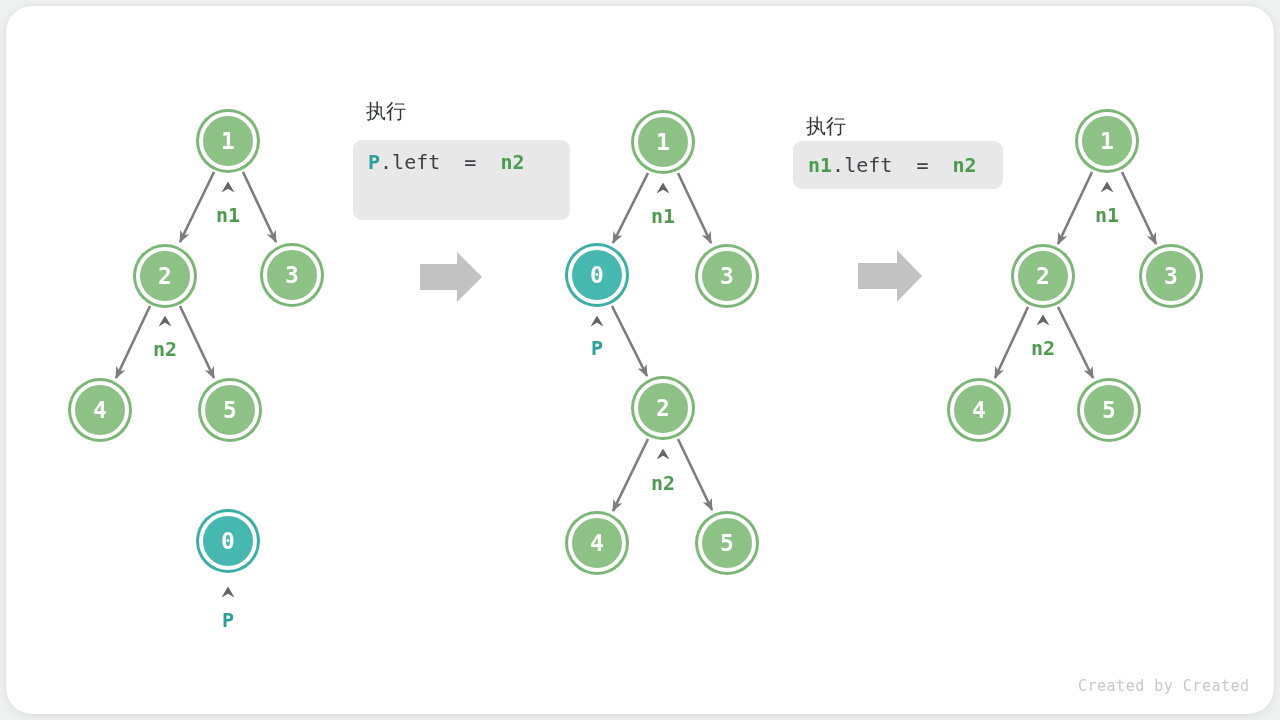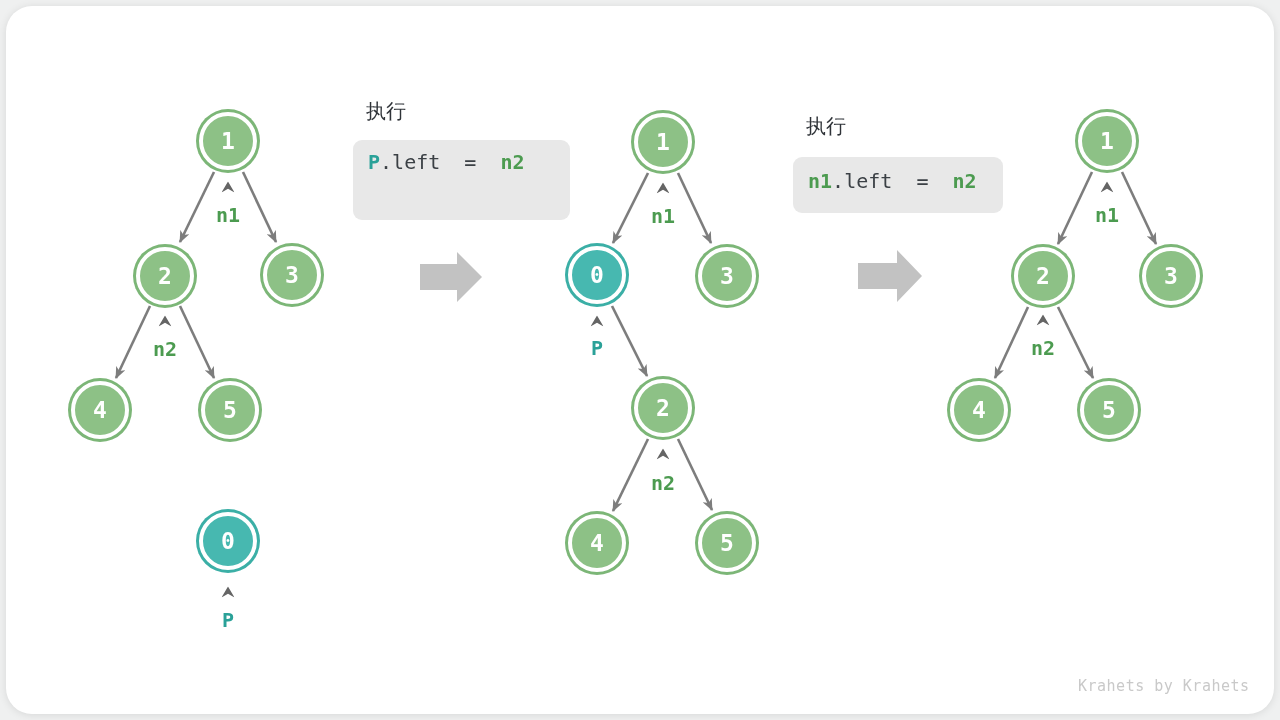--- a/index.html
+++ b/index.html
@@ -153,21 +153,21 @@
       <svg width="13" height="11" viewBox="0 0 13 11">
         <path d="M6.5 0 L13 11 L6.5 7.2 L0 11 Z" fill="#656565"></path>
       </svg>
     </div>
 
   <div class="nlabel green-t" style="left:663px;top:216px">n1</div>
   <div class="nlabel teal-t" style="left:597px;top:348px">P</div>
   <div class="nlabel green-t" style="left:663px;top:483px">n2</div>
 
   <div class="caption" style="left:806px;top:113px">执行</div>
-  <div class="codebox single" style="left:793px;top:157px;width:210px;height:56px">
+  <div class="codebox single" style="left:793px;top:141px;width:210px;height:48px">
     <div class="codeline"><span class="cg">n1</span><span>.left  =  </span><span class="cg">n2</span></div>
   </div>
 
   <svg class="bigarrow" style="left:858px;top:250px" width="64" height="52">
     <polygon points="0,13 39,13 39,0 64,26 39,52 39,39 0,39" fill="#c2c2c2"></polygon>
   </svg>
 
   <div class="node green" style="left:1107px;top:141px">
       <span>1</span>
     </div>
@@ -191,15 +191,15 @@
     </div>
   <div class="caret" style="left:1043px;top:320px">
       <svg width="13" height="11" viewBox="0 0 13 11">
         <path d="M6.5 0 L13 11 L6.5 7.2 L0 11 Z" fill="#656565"></path>
       </svg>
     </div>
 
   <div class="nlabel green-t" style="left:1107px;top:215px">n1</div>
   <div class="nlabel green-t" style="left:1043px;top:348px">n2</div>
 
-  <div class="watermark" style="left:1078px;top:677px">Krahets by Krahets</div>
+  <div class="watermark" style="left:1078px;top:677px">Created by Created</div>
 
 </div>
 
 </body></html>

